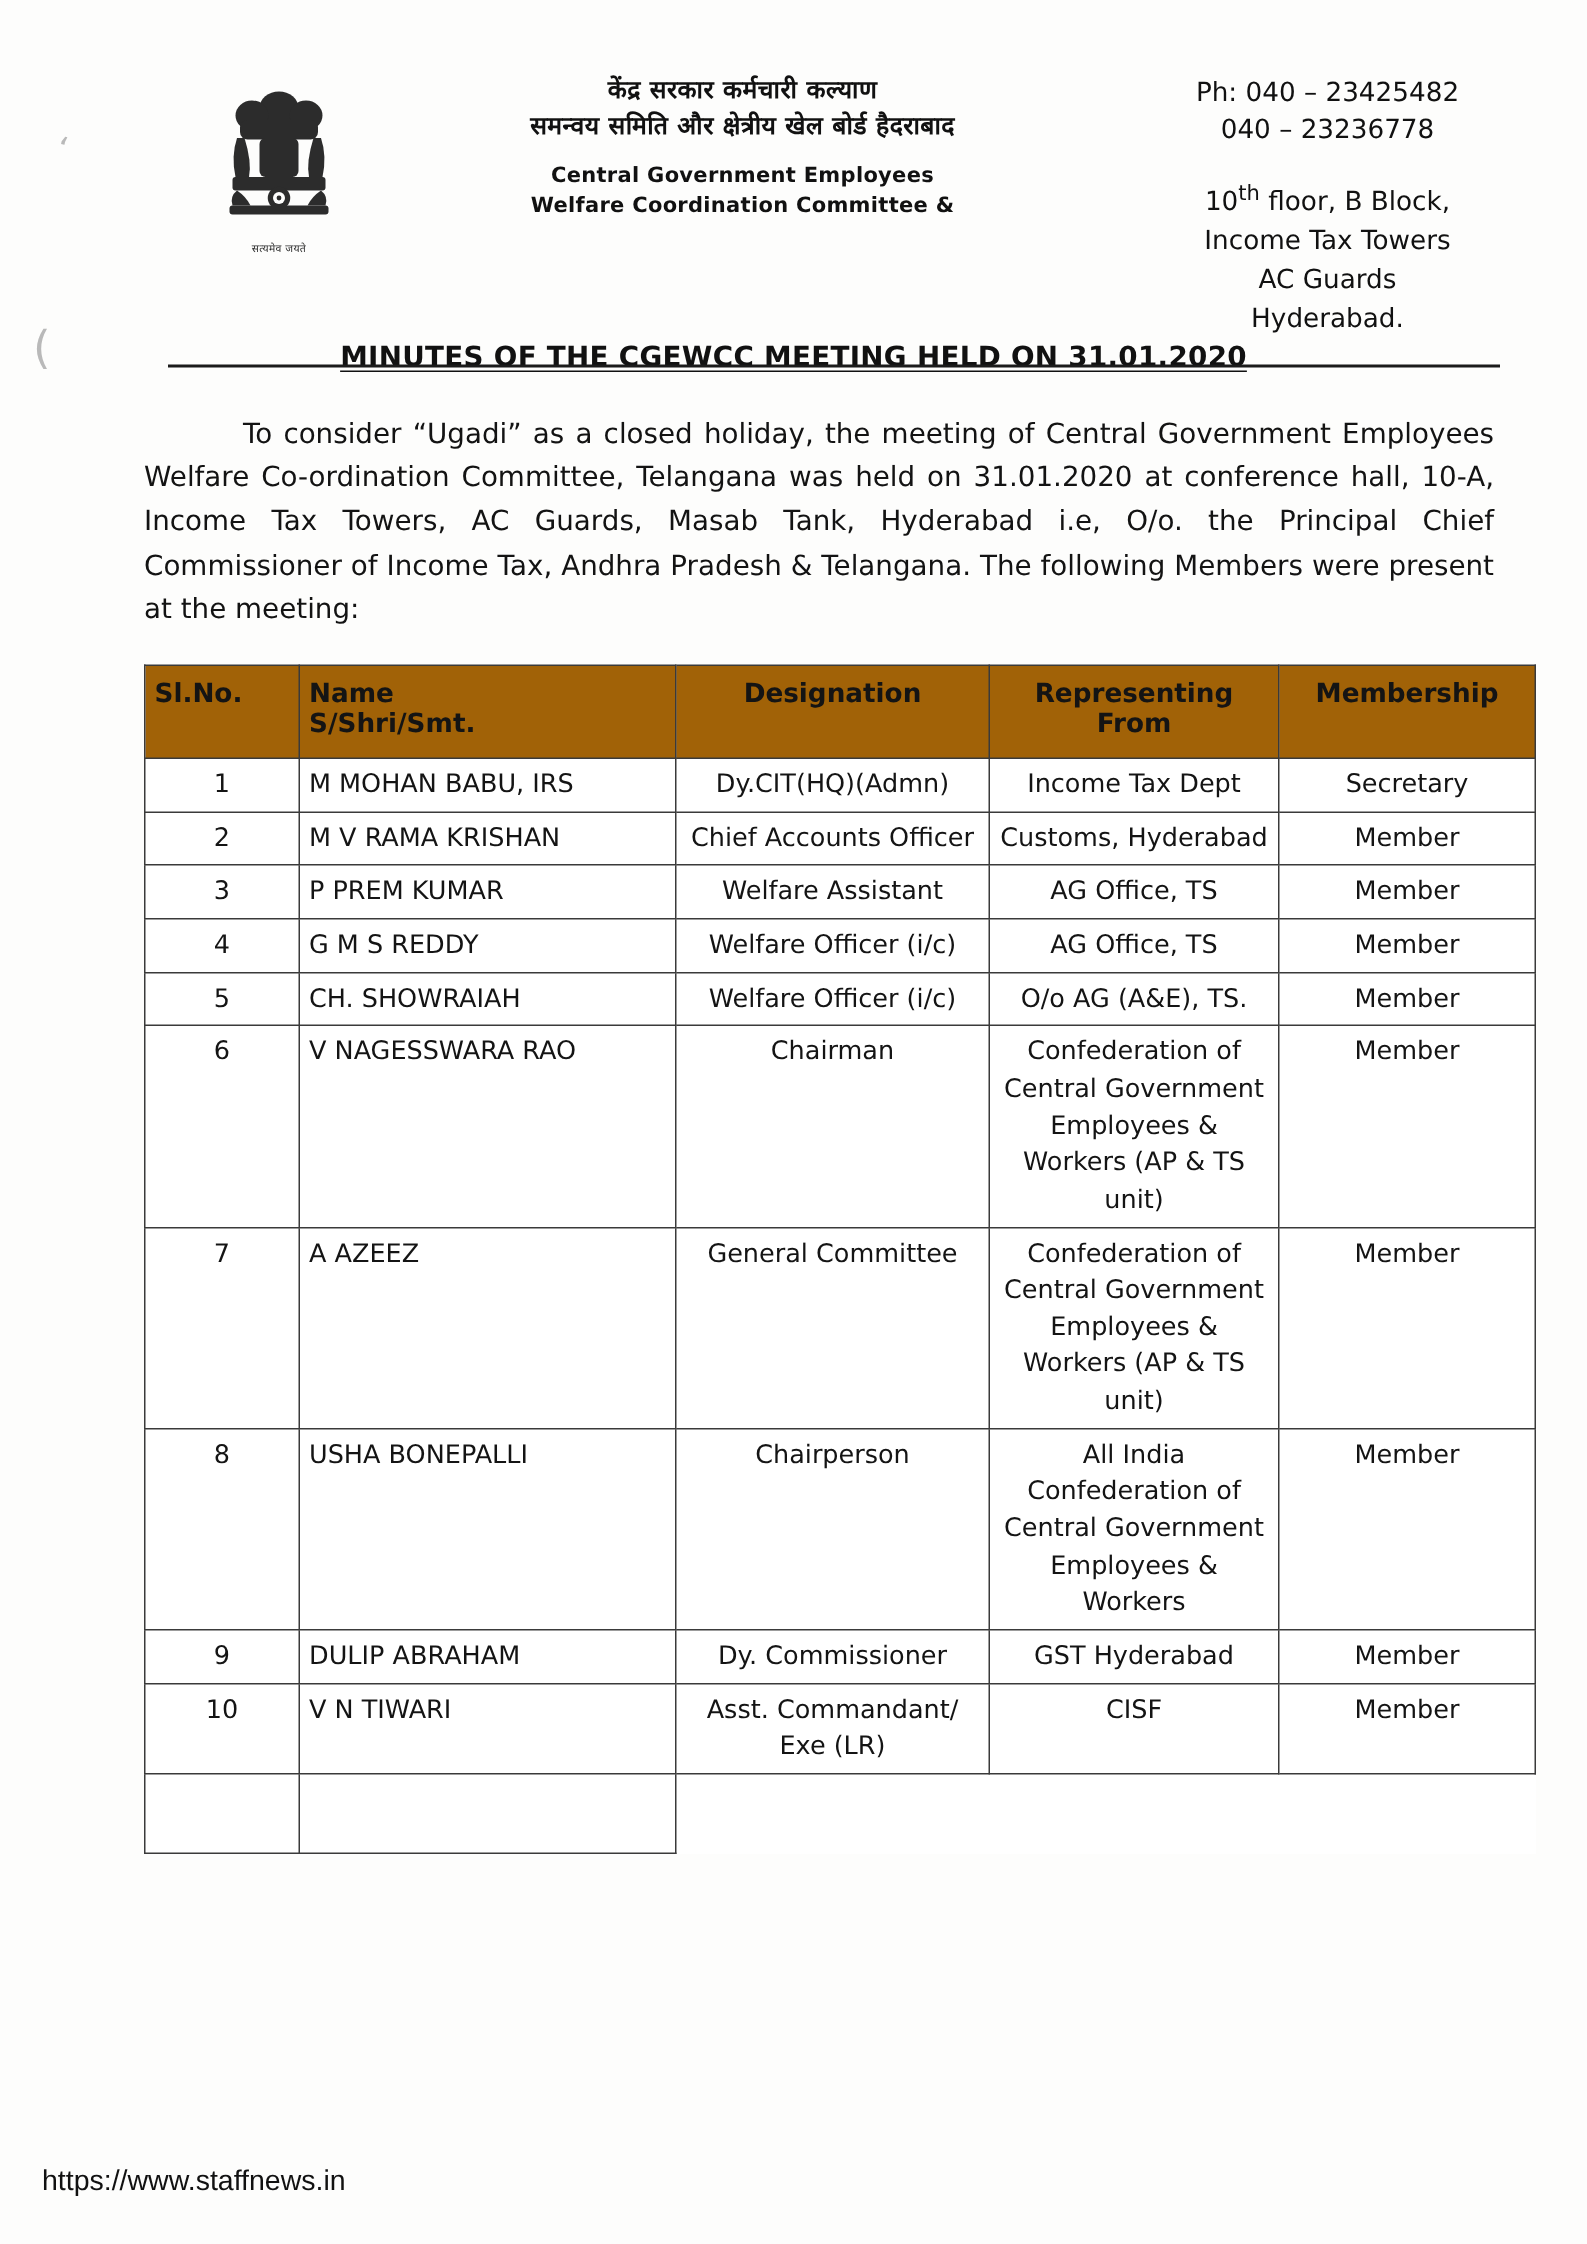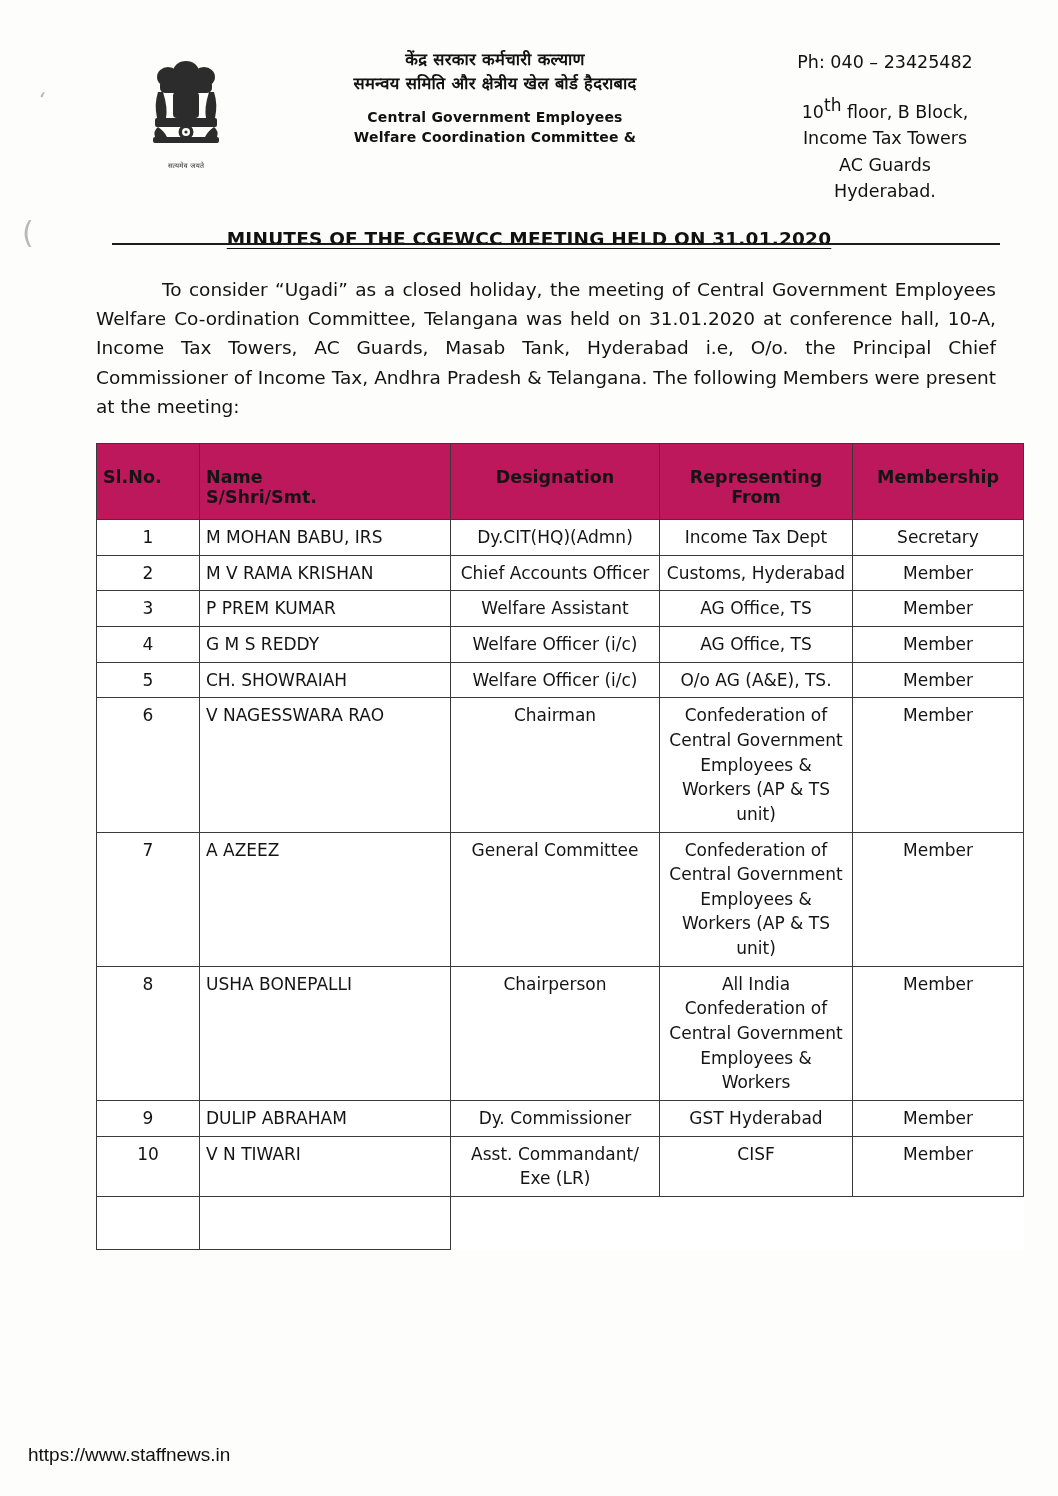--- a/index.html
+++ b/index.html
@@ -69,21 +69,21 @@
   .contact {
     flex: 0 0 250px;
     text-align: center;
     font-size: 17.5px;
     line-height: 1.45;
     color: #111;
     padding-right: 8px;
     padding-top: 2px;
   }
   .contact .addr { margin-top: 18px; line-height: 1.5; }
-  .contact sup { font-size: 17px; }
+  .contact sup { font-size: 14px; }
 
   .rule {
     position: absolute;
     left: 112px;
     right: 58px;
     top: 243px;
     border-top: 2px solid #1b1b1b;
   }
 
   
@@ -117,24 +117,24 @@
     background: #fff;
   }
   table.members th, table.members td {
     border: 1.5px solid #3a3a3a;
     font-size: 17px;
     color: #141414;
     padding: 5px 6px;
     vertical-align: top;
   }
   table.members thead th {
-    background: #be185d;
+    background: #a16207;
     font-weight: 700;
     font-size: 17.5px;
-    padding: 23px 6px 12px 6px;
+    padding: 9px 6px 12px 6px;
     vertical-align: top;
   }
   th.c-sl, td.c-sl { width: 90px; text-align: center; }
   th.c-name, td.c-name { width: 238px; text-align: left; padding-left: 12px; }
   th.c-desig, td.c-desig { width: 196px; text-align: center; }
   th.c-rep, td.c-rep { width: 180px; text-align: center; }
   th.c-mem, td.c-mem { width: 158px; text-align: center; }
   thead th.c-name { text-align: left; padding-left: 12px; }
   thead th.c-sl { text-align: left; padding-left: 12px; }
   td { line-height: 1.45; }
@@ -203,20 +203,21 @@
 
     <div class="org">
       <div class="org-hindi">केंद्र सरकार   कर्मचारी कल्याण</div>
       <div class="org-hindi">समन्वय समिति और क्षेत्रीय खेल बोर्ड हैदराबाद</div>
       <div class="org-eng">Central Government Employees</div>
       <div class="org-eng" style="margin-top:0">Welfare Coordination Committee &amp;</div>
     </div>
 
     <div class="contact">
       <div>Ph: 040 – 23425482</div>
+      <div>040 – 23236778</div>
       <div class="addr">
         <div><span>10</span><sup>th</sup><span> floor, B Block,</span></div>
         <div>Income Tax Towers</div>
         <div>AC Guards</div>
         <div>Hyderabad.</div>
       </div>
     </div>
   </div>
 
   <div class="rule"></div>

